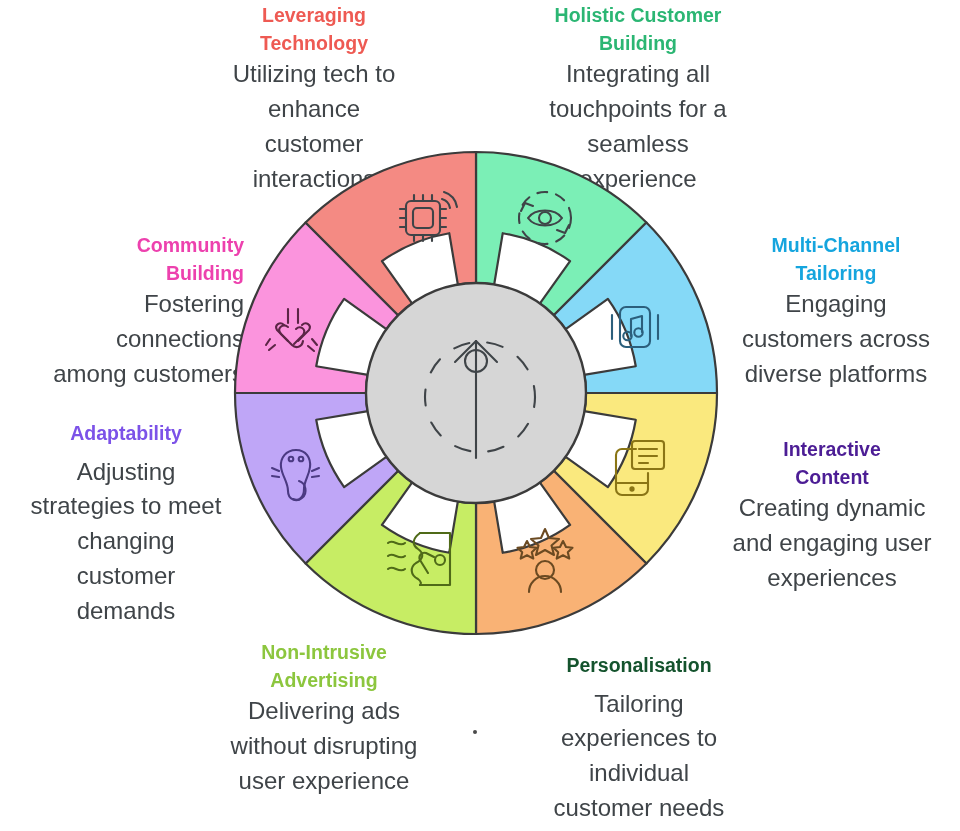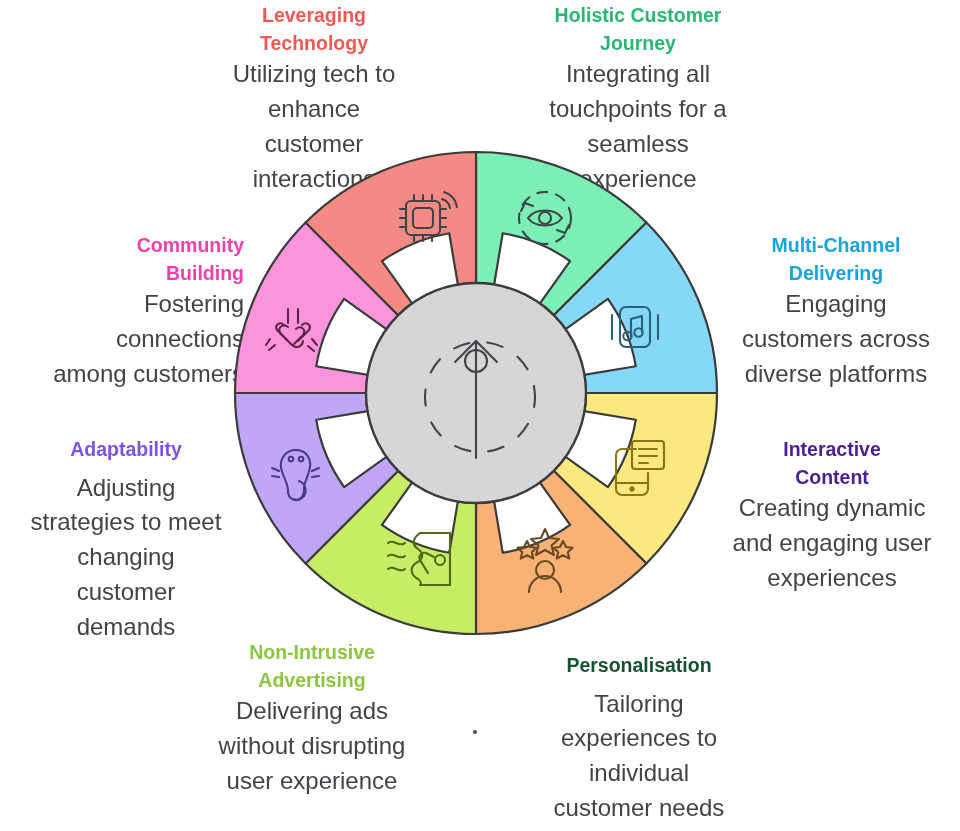--- a/index.html
+++ b/index.html
@@ -42,22 +42,22 @@
     font-weight: normal;
   }
   .gap-before .label-desc { margin-top: 7px; text-align: center; }
 
   
   #lbl-leveraging-technology   { left: 196px; top: 2px;   width: 236px; }
   #lbl-holistic-customer-journey { left: 520px; top: 2px;  width: 236px; }
   #lbl-multi-channel-engagement  { left: 716px; top: 232px; width: 240px; }
   #lbl-interactive-content       { left: 712px; top: 436px; width: 240px; }
   #lbl-personalisation           { left: 518px; top: 652px; width: 242px; }
-  #lbl-non-intrusive-advertising { left: 196px; top: 639px; width: 232px; }
-  #lbl-adaptability              { left: 6px;   top: 436px; width: 240px; }
+  #lbl-non-intrusive-advertising { left: 208px; top: 639px; width: 232px; }
+  #lbl-adaptability              { left: 6px;   top: 420px; width: 240px; }
   #lbl-community-building        { left: 6px;   top: 232px; width: 238px; text-align: right; }
 
   
   #wheel-wrap {
     position: absolute;
     left: 228px;
     top: 145px;
     width: 496px;
     height: 496px;
   }
@@ -88,30 +88,30 @@
     <span class="label-title" style="color: rgb(238, 90, 83);">Leveraging
 Technology</span>
     <span class="label-desc">Utilizing tech to
 enhance
 customer
 interactions</span>
   </div>
 
   <div class="label-block" id="lbl-holistic-customer-journey">
     <span class="label-title" style="color: rgb(43, 182, 115);">Holistic Customer
-Journey</span>
+Building</span>
     <span class="label-desc">Integrating all
 touchpoints for a
 seamless
 experience</span>
   </div>
 
   <div class="label-block" id="lbl-multi-channel-engagement">
     <span class="label-title" style="color: rgb(21, 165, 222);">Multi-Channel
-Delivering</span>
+Tailoring</span>
     <span class="label-desc">Engaging
 customers across
 diverse platforms</span>
   </div>
 
   <div class="label-block" id="lbl-interactive-content">
     <span class="label-title" style="color: #4c1d95;">Interactive
 Content</span>
     <span class="label-desc">Creating dynamic
 and engaging user

